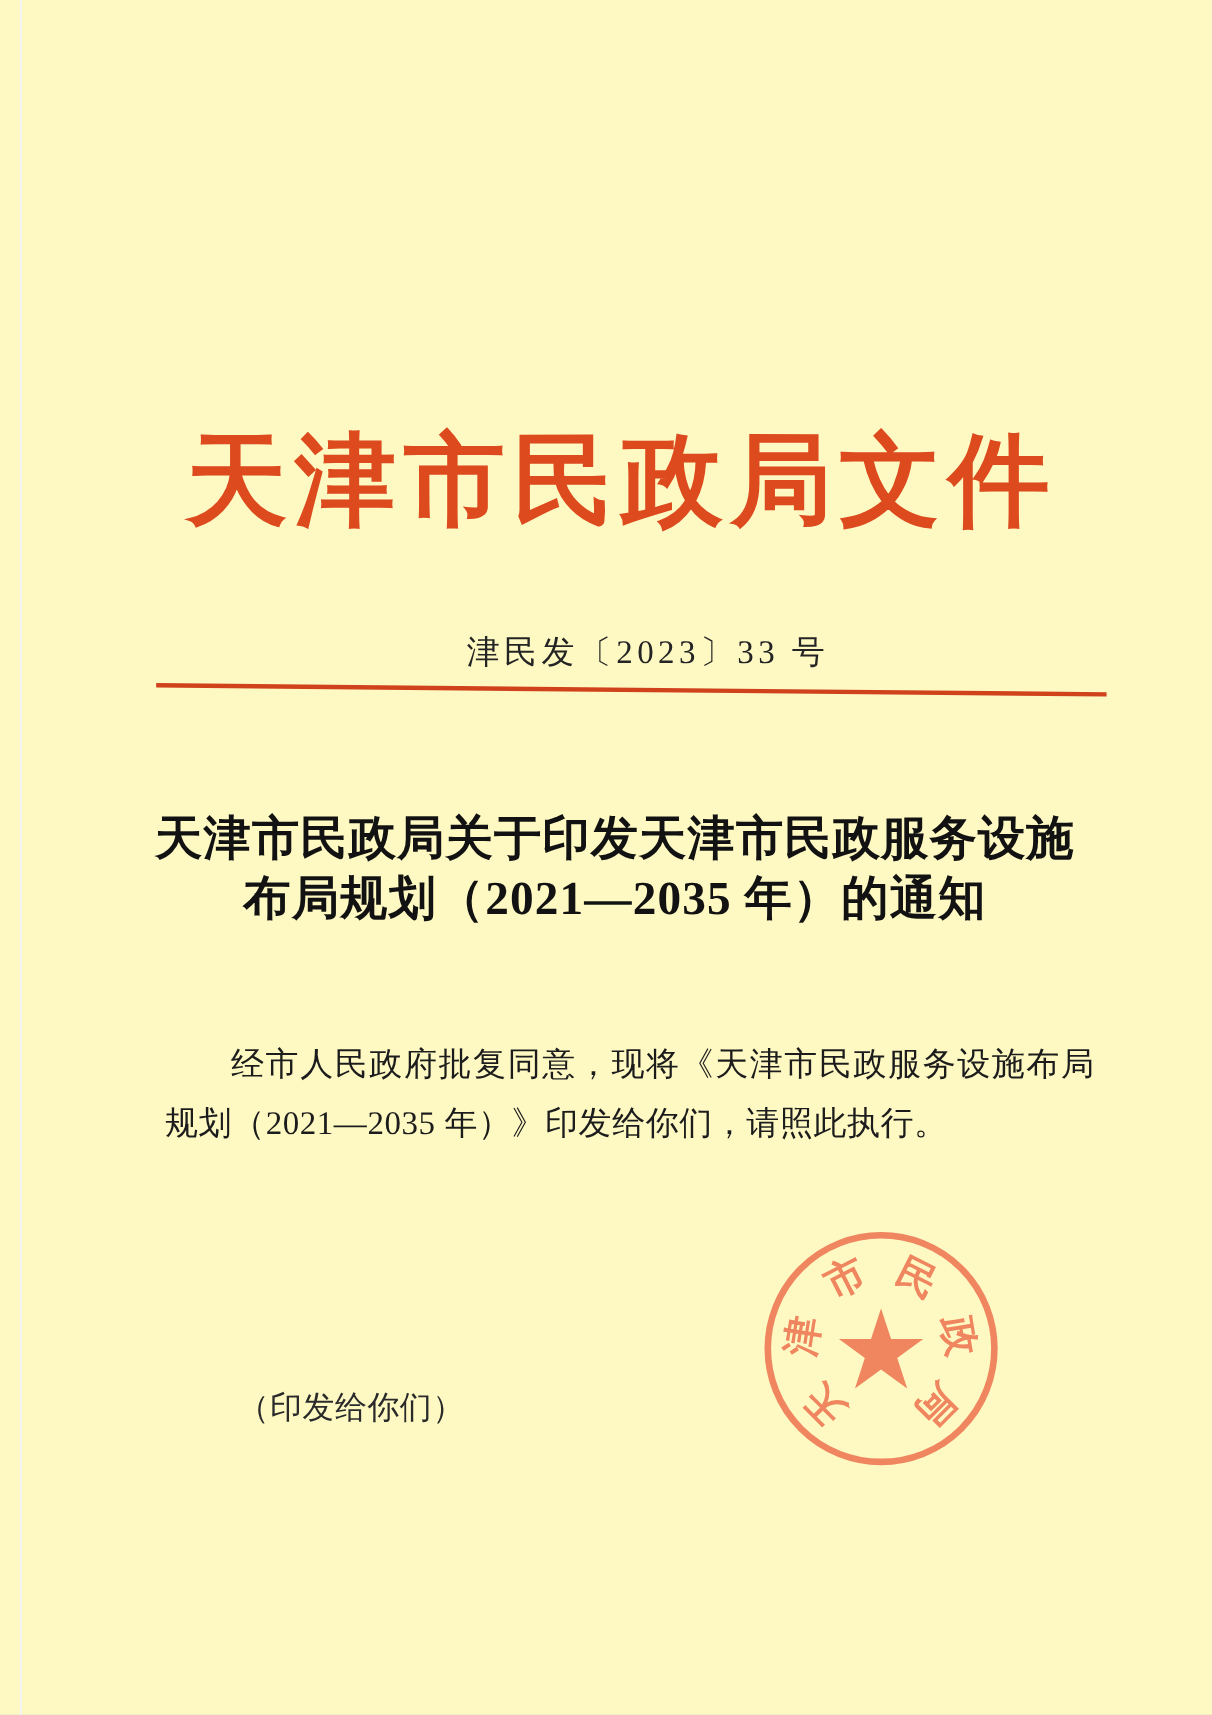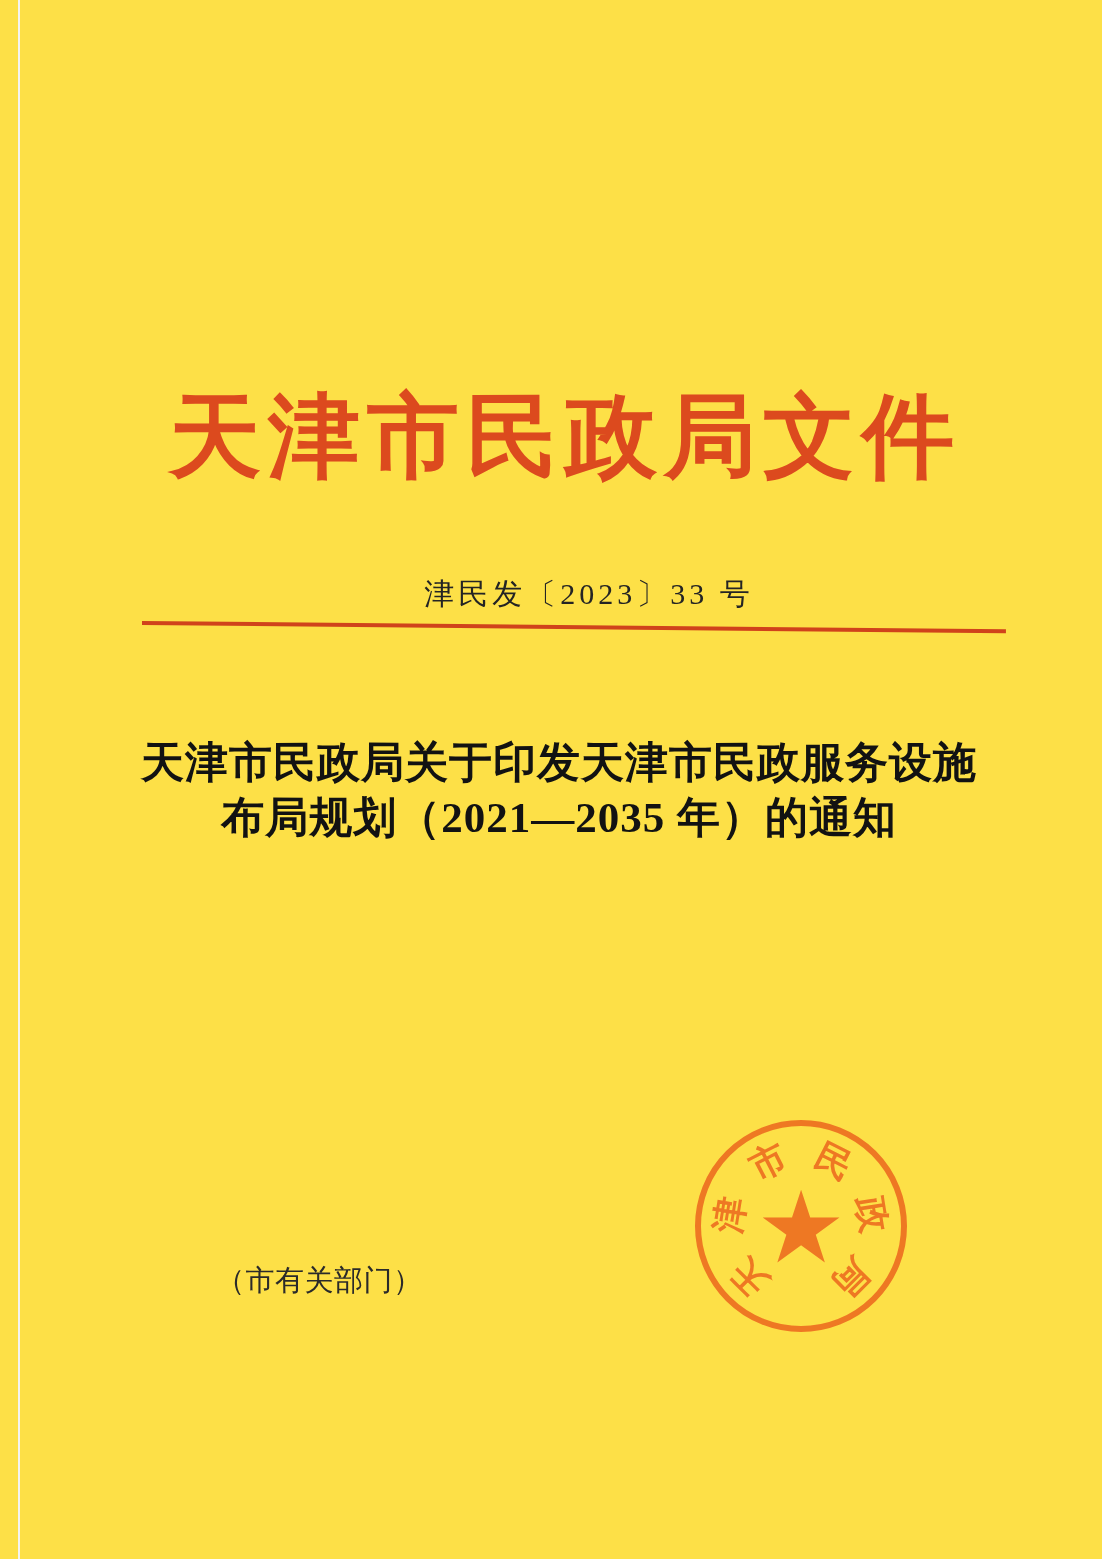--- a/index.html
+++ b/index.html
@@ -2,21 +2,21 @@
 <html><head>
 <meta charset="utf-8">
 <style>
   * { margin: 0; padding: 0; box-sizing: border-box; }
   html, body { background: #888; }
   .page {
     position: relative;
     width: 1102px;
     height: 1559px;
     margin: 0 auto;
-    background: #fde047;
+    background: #fef9c3;
     overflow: hidden;
     font-family: "Liberation Serif", "DejaVu Serif", serif;
     color: #1c1c1c;
   }
   .scan-edge {
     position: absolute;
     left: 18px; top: 0;
     width: 2px; height: 100%;
     background: #f3f3f1;
   }
@@ -135,24 +135,25 @@
   <div class="doc-number">津民发〔2023〕33 号</div>
 
   <div class="red-rule"></div>
 
   <div class="doc-title">
     <div>天津市民政局关于印发天津市民政服务设施</div>
     <div>布局规划（2021—2035 年）的通知</div>
   </div>
 
 
+  <div class="body-par-1">经市人民政府批复同意，现将《天津市民政服务设施布局规划（2021—2035 年）》印发给你们，请照此执行。</div>
 
 
 
-  <div class="disclosure-note">（市有关部门）</div>
+  <div class="disclosure-note">（印发给你们）</div>
 
   <div class="seal">
     <svg viewBox="-114 -114 228 228">
       <circle cx="0" cy="0" r="103" fill="none" stroke="#ed6f5f" stroke-width="6"></circle>
       <text class="star-glyph" x="0" y="36" text-anchor="middle">★</text>
       <text class="ring-char" transform="rotate(-135)" x="0" y="-60" text-anchor="middle">天</text>
       <text class="ring-char" transform="rotate(-81)" x="0" y="-60" text-anchor="middle">津</text>
       <text class="ring-char" transform="rotate(-27)" x="0" y="-60" text-anchor="middle">市</text>
       <text class="ring-char" transform="rotate(27)" x="0" y="-60" text-anchor="middle">民</text>
       <text class="ring-char" transform="rotate(81)" x="0" y="-60" text-anchor="middle">政</text>

